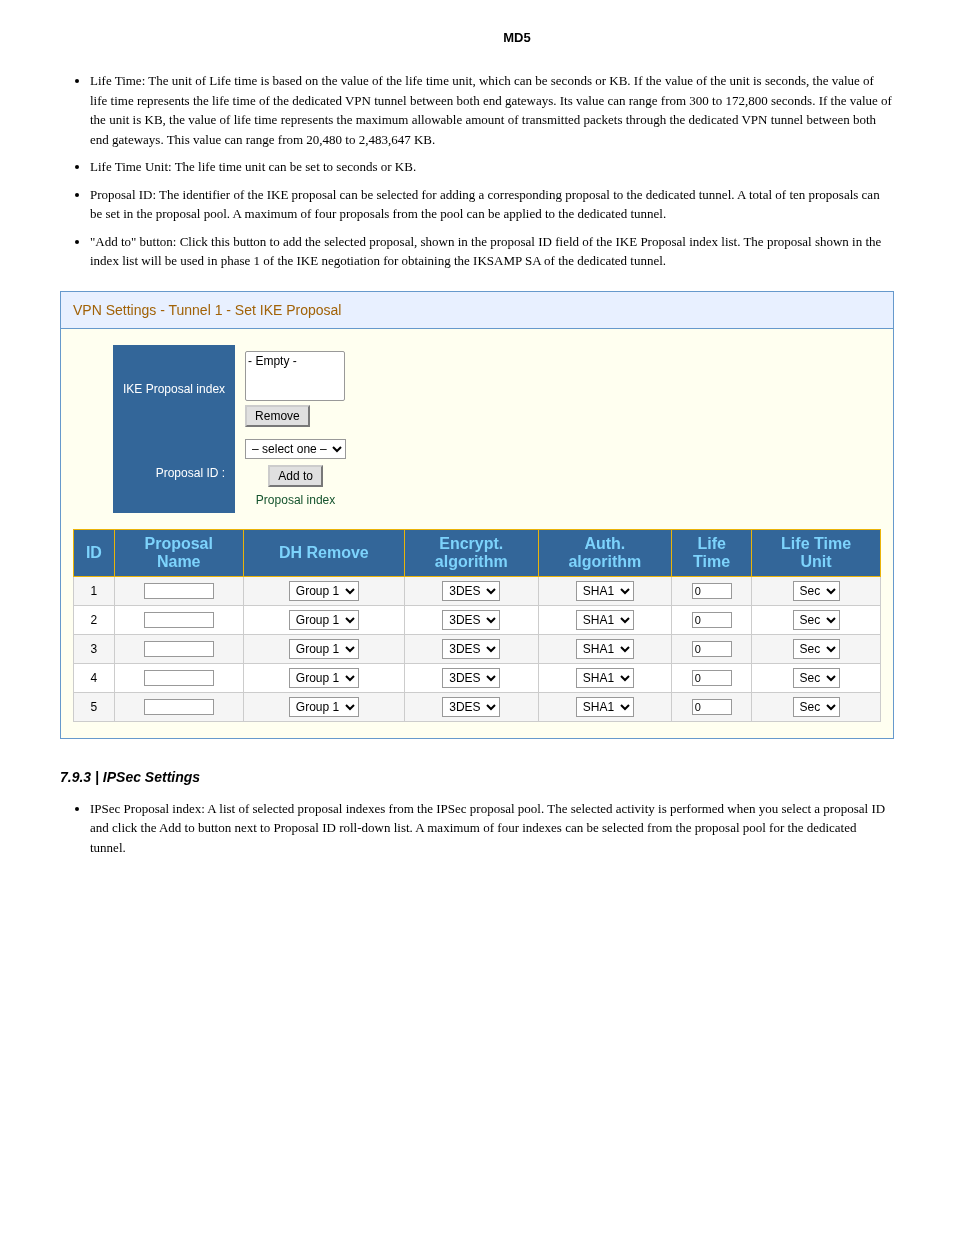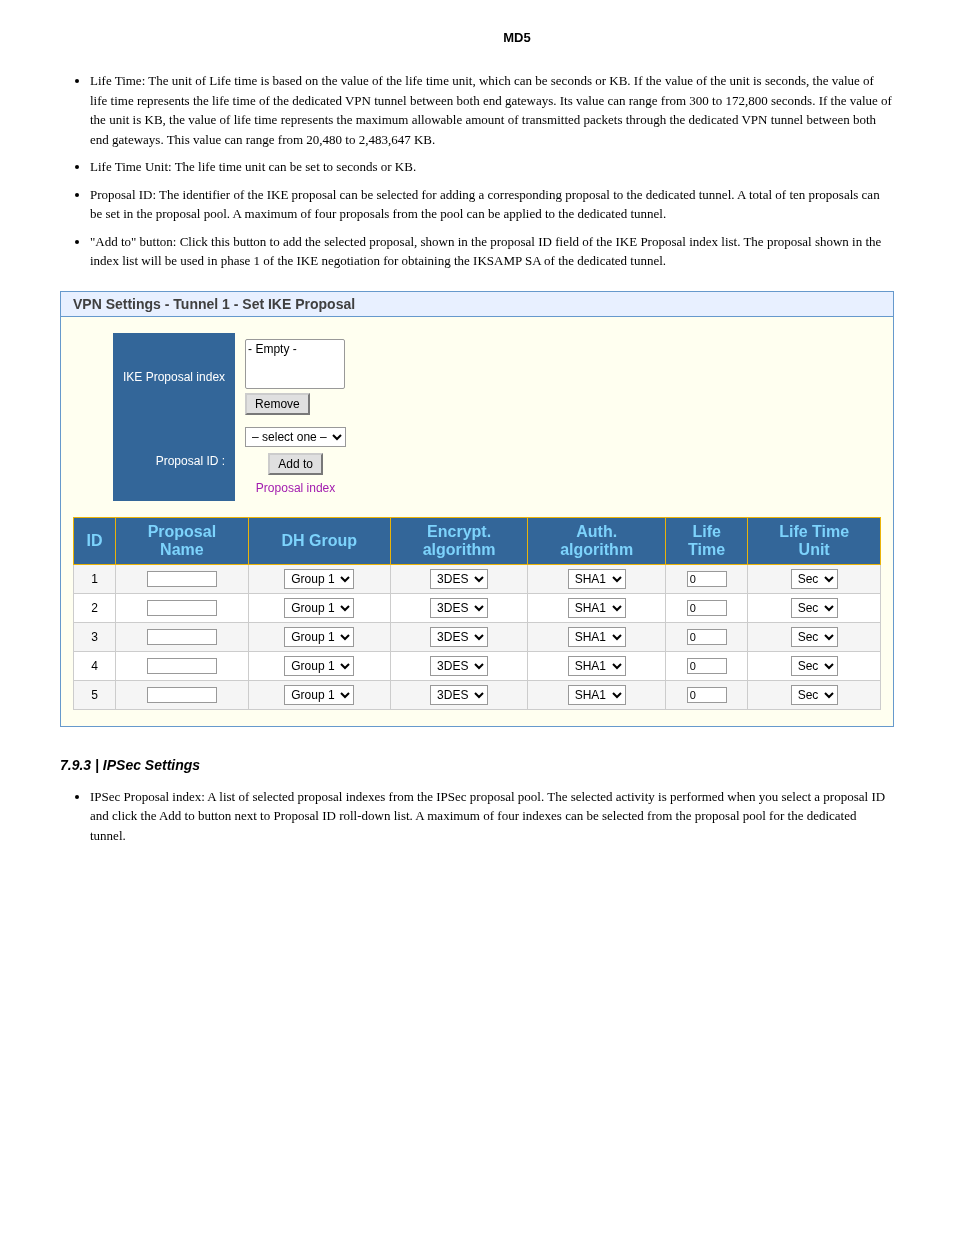--- a/index.html
+++ b/index.html
@@ -26,24 +26,24 @@
       line-height: 1.5;
       font-family: Liberation Serif, serif;
     }
     .vpn-box {
       border: 1px solid #6699cc;
       margin: 20px 0 20px 0;
       background: #fff;
     }
     .vpn-title {
       background: #e8f0ff;
-      color: #404040;
-      font-weight: bold;
+      color: #a16207;
+      font-weight: normal;
       font-size: 14px;
-      padding: 4px 12px;
+      padding: 10px 12px;
       border-bottom: 1px solid #6699cc;
     }
     .vpn-content {
       background: #fffff0;
       padding: 16px 12px;
     }
     .listbox {
       border: 1px solid #999;
       background: #fff;
       font-size: 12px;
@@ -58,21 +58,21 @@
       padding: 2px 8px;
       cursor: pointer;
     }
     .proposal-id-row {
       display: flex;
       align-items: center;
       gap: 6px;
       flex-direction: column;
     }
     .proposal-id-link {
-      color: #a21caf;
+      color: #14532d;
       text-decoration: none;
       font-size: 12px;
     }
     select.inline-select {
       font-size: 12px;
       border: 1px solid #999;
       background: #fff;
       padding: 1px 2px;
     }
     .table-section {
@@ -182,21 +182,21 @@
       </tr>
     </tbody>
       </table>
 
     <div class="table-section">
       <table class="proposal-table">
         <thead>
           <tr>
             <th>ID</th>
             <th>Proposal<br>Name</th>
-            <th>DH Group</th>
+            <th>DH Remove</th>
             <th>Encrypt.<br>algorithm</th>
             <th>Auth.<br>algorithm</th>
             <th>Life<br>Time</th>
             <th>Life Time<br>Unit</th>
           </tr>
         </thead>
         <tbody id="proposal-tbody">
         <tr>
               <td>1</td>
               <td><input type="text" style=""></td>

